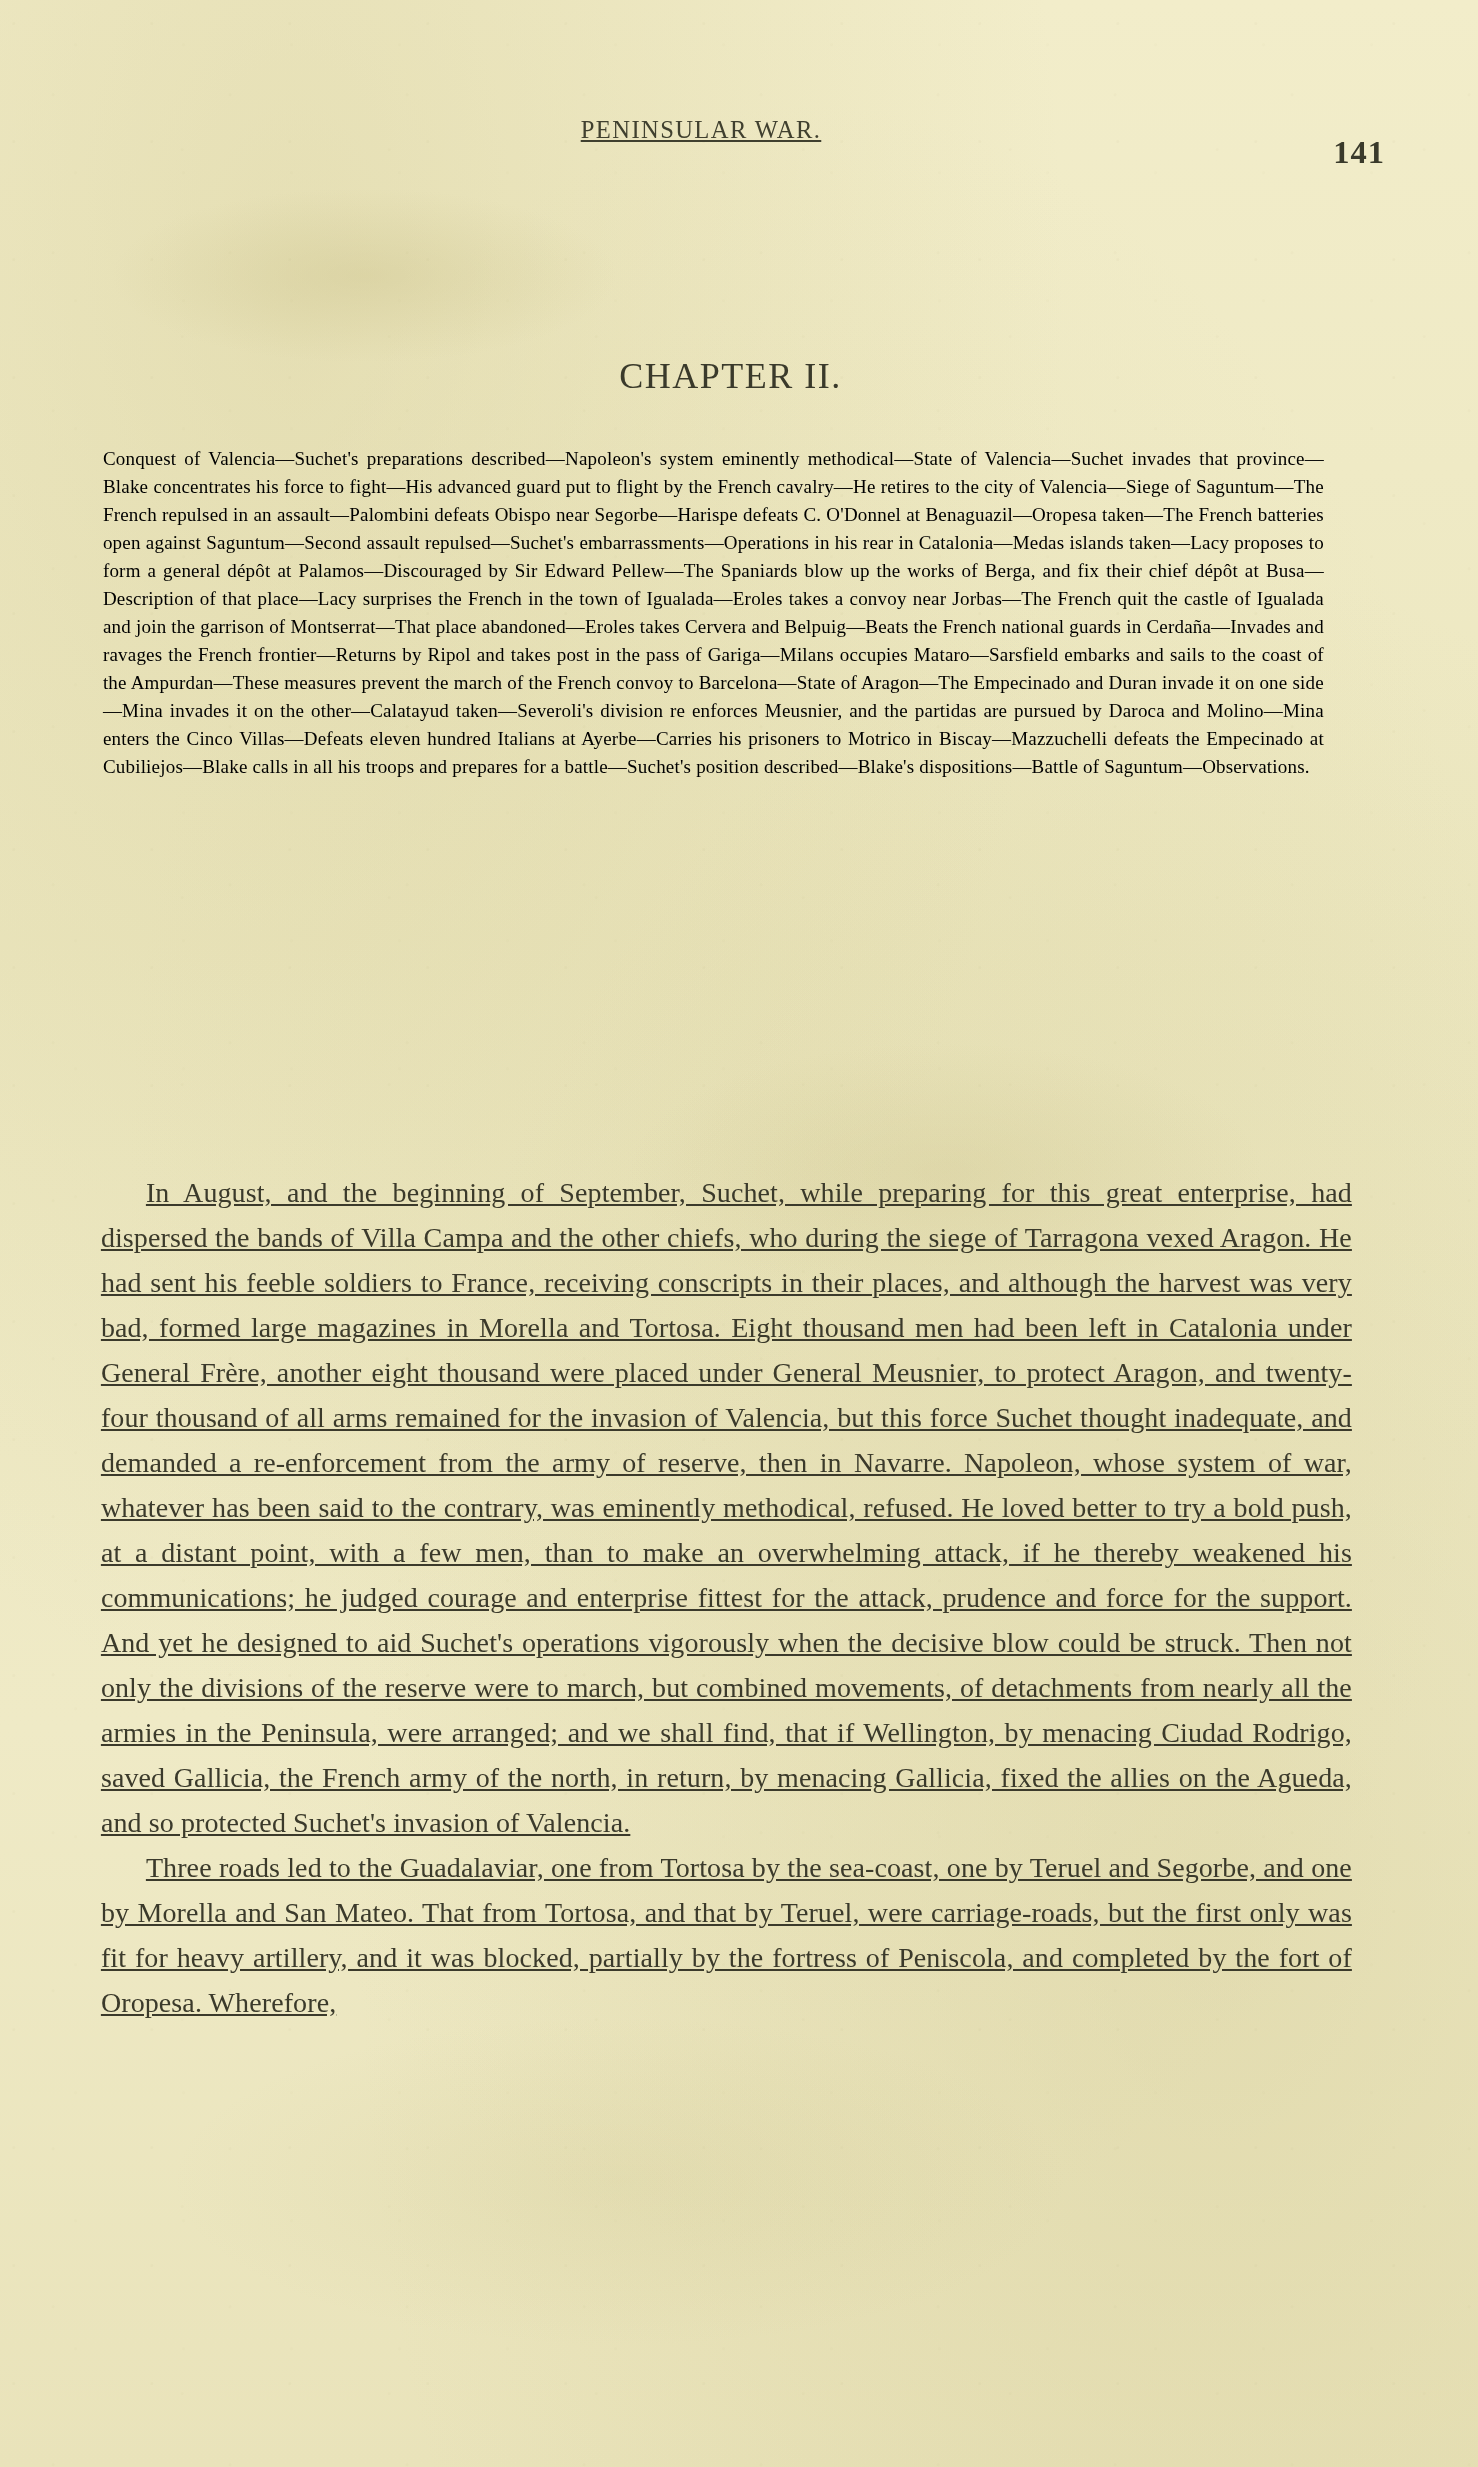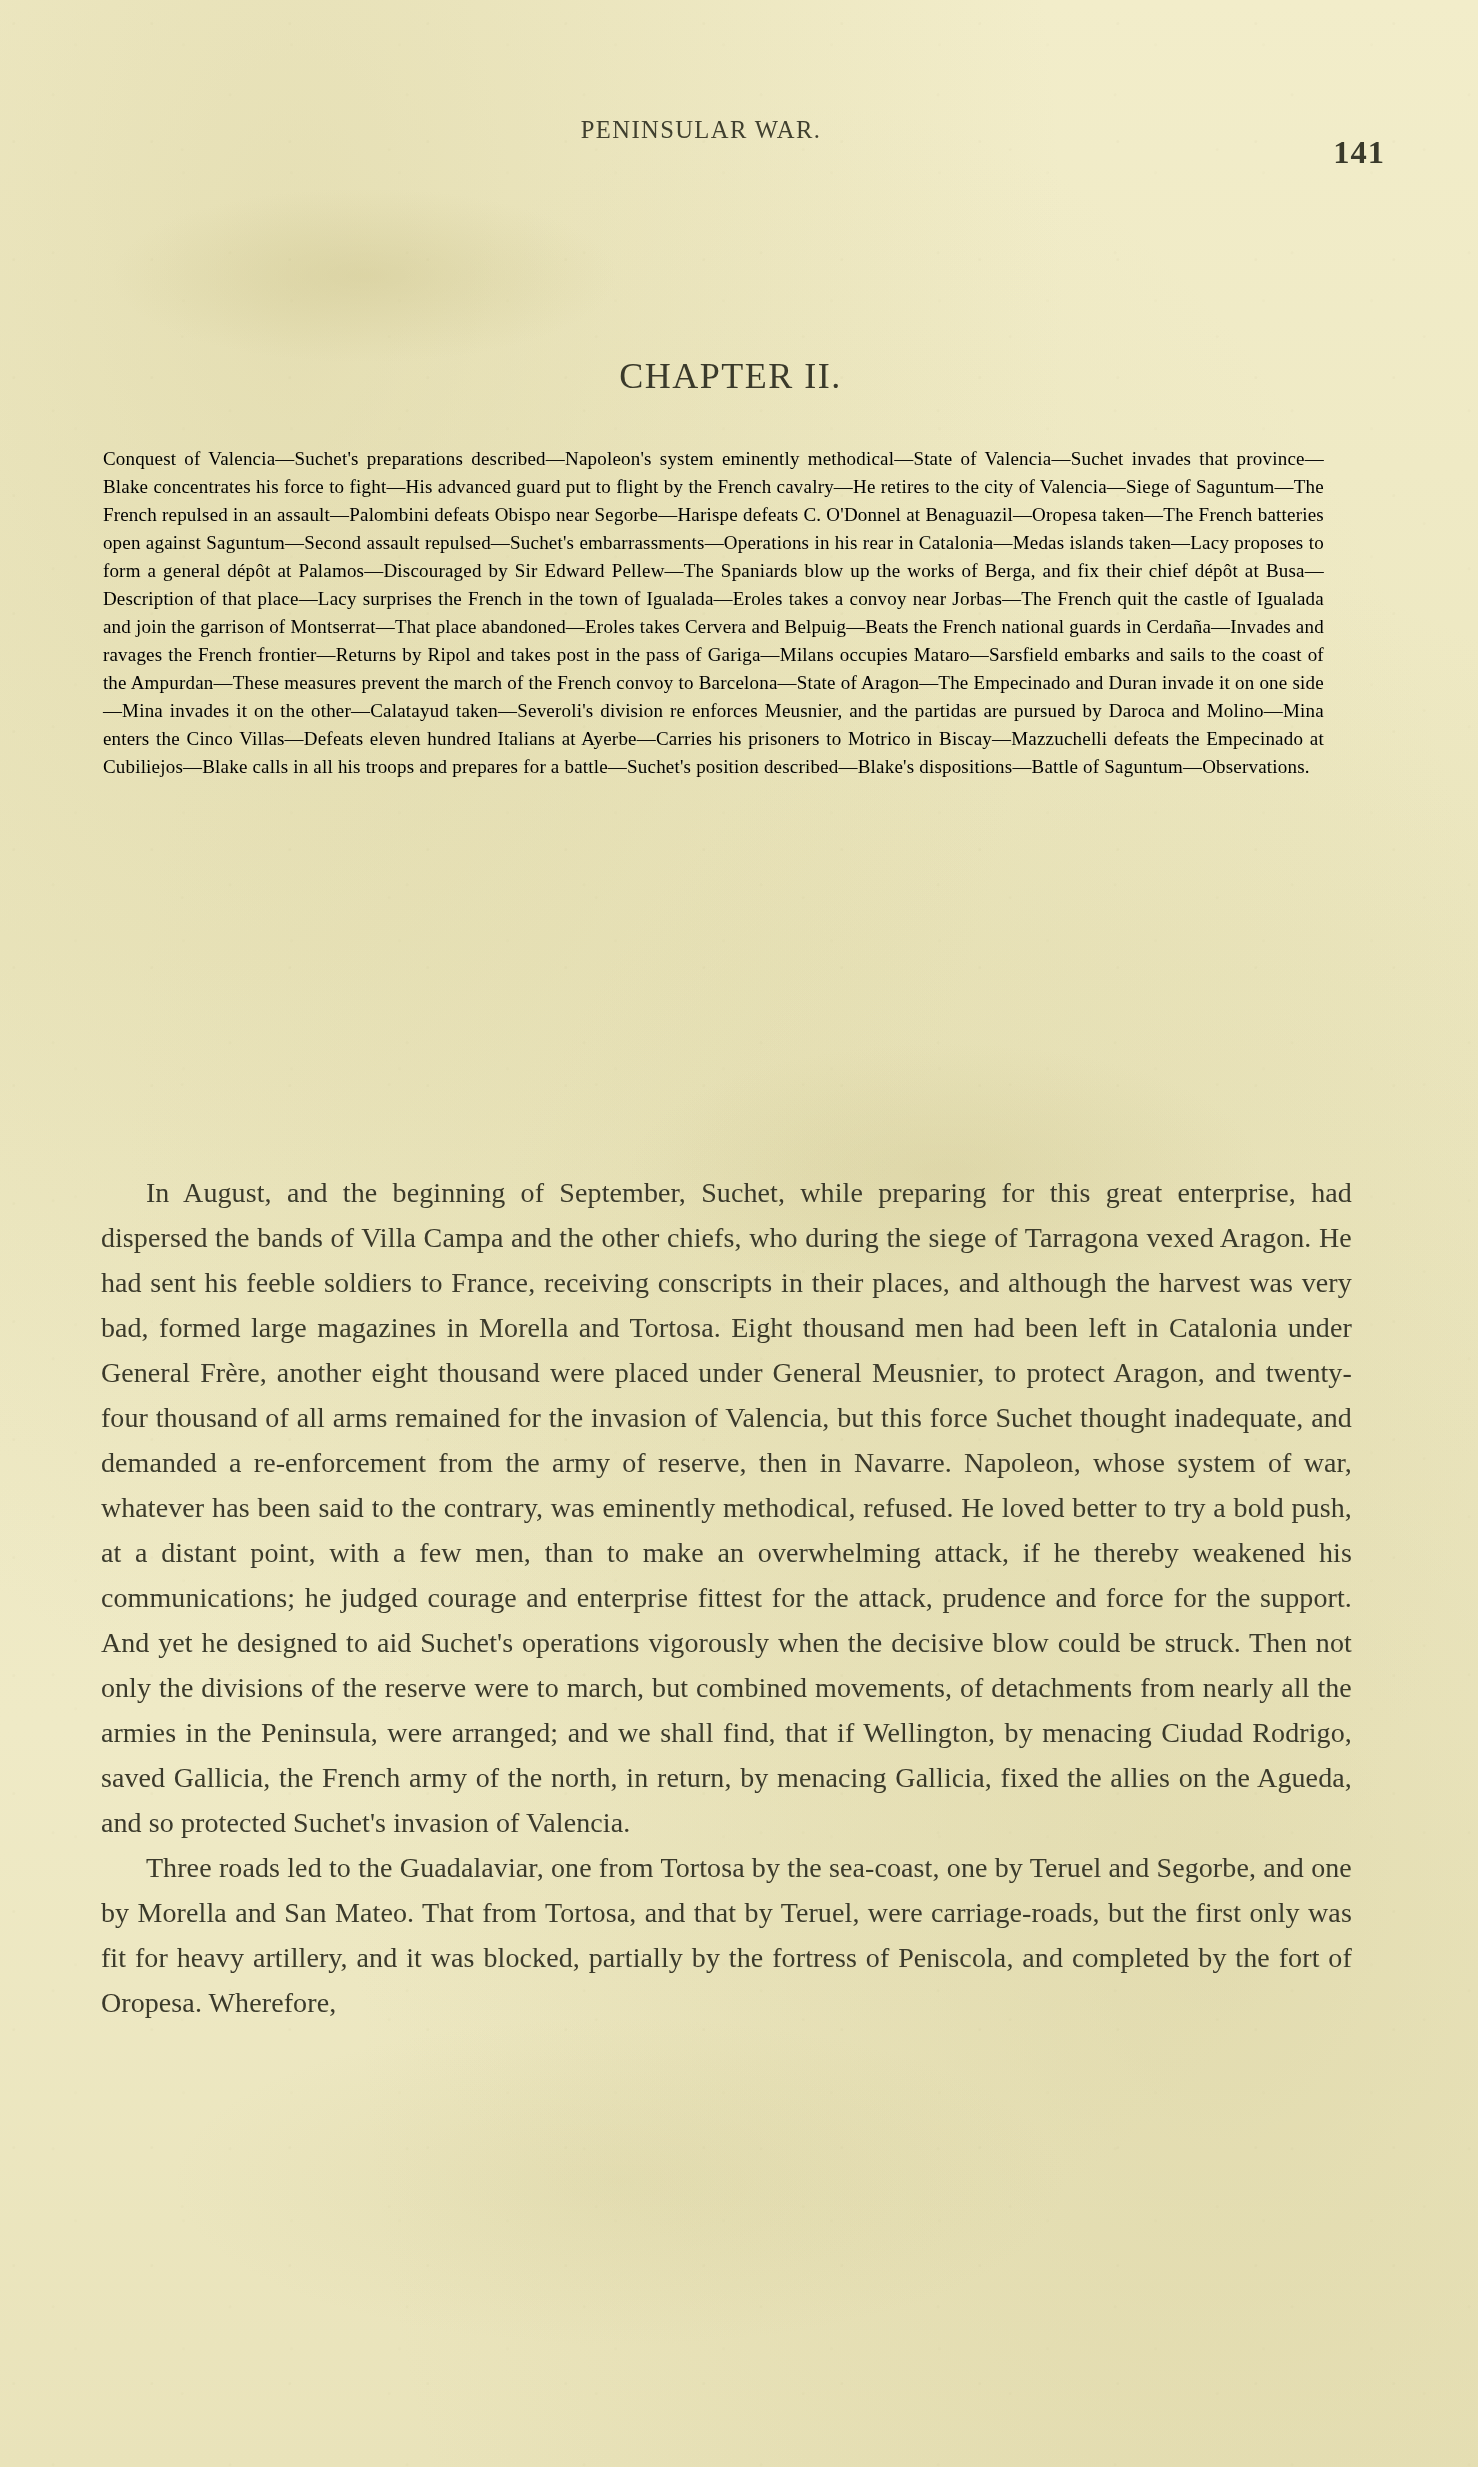--- a/index.html
+++ b/index.html
@@ -54,20 +54,21 @@
   }
   .running-head {
     position: absolute;
     left: 0;
     width: 1212px;
     text-align: center;
     font-size: 24.6px;
     letter-spacing: 1.4px;
     font-family: "Liberation Serif", serif;
     color: #40402f;
+    text-decoration: underline;
   }
   .folio {
     position: absolute;
     right: 9.9px;
     top: -5.9px;
     font-size: 32.5px;
     font-weight: bold;
     color: #3a3a2b;
     letter-spacing: 1px;
     margin-top: 24px;
@@ -115,20 +116,21 @@
   .body-text {
     position: absolute;
     top: 1170px;
     left: 5.9px;
     width: 1251px;
     font-size: 28px;
     line-height: 45px;
     text-align: justify;
     color: #3b3a2b;
     letter-spacing: 0.1px;
+    text-decoration: underline;
   }
   .body-text p {
     margin: 0;
     text-indent: 45px;
   }
   .stain {
     position: absolute;
     border-radius: 50%;
     pointer-events: none;
   }

